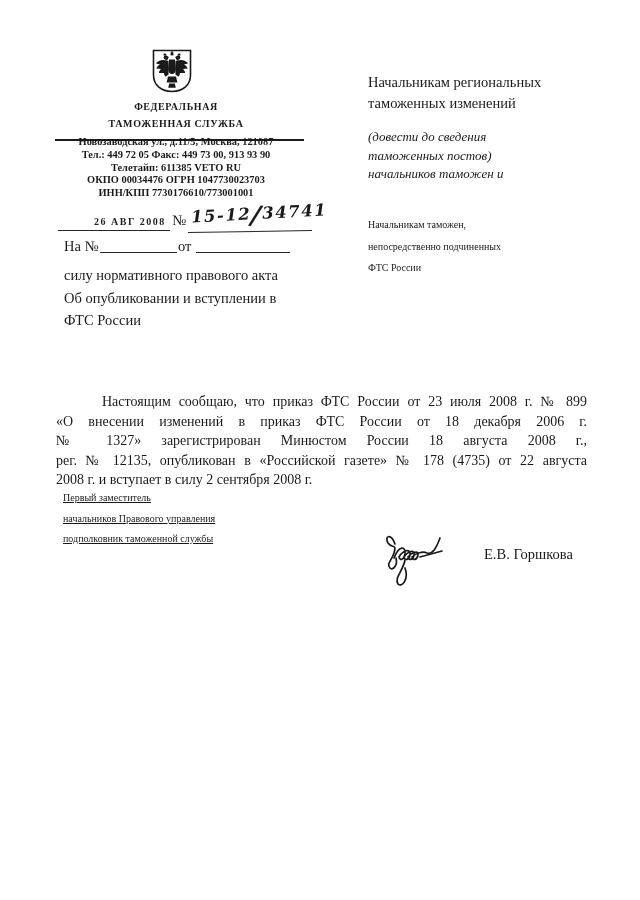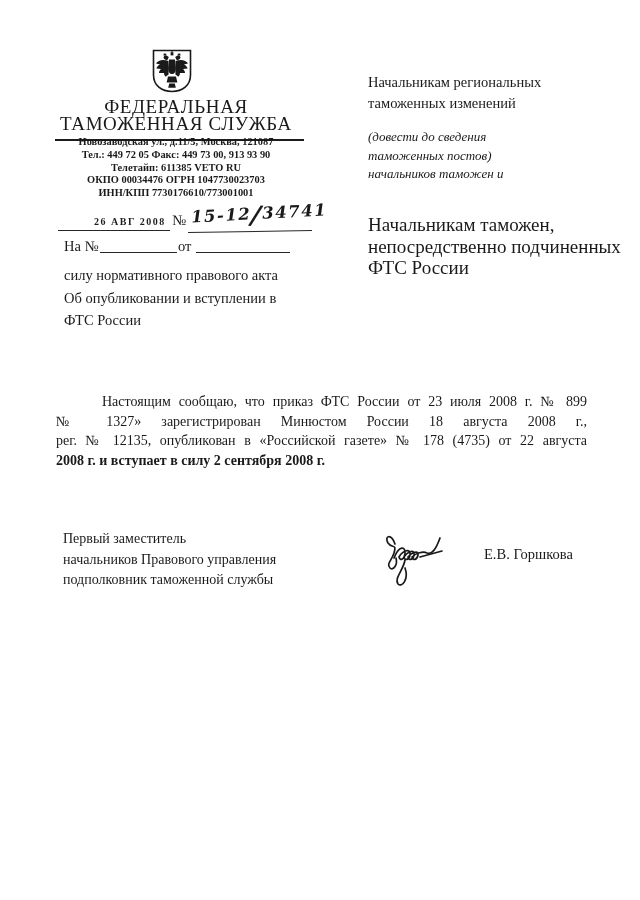--- a/index.html
+++ b/index.html
@@ -13,22 +13,22 @@
     overflow:hidden;
   }
   .abs { position:absolute; }
 
   
   .emblem { left:150px; top:47px; width:44px; height:48px; }
 
   
   .org-name {
     left:40px; top:98px; width:272px;
-    text-align:center; font-weight:normal;
-    font-size:19px; line-height:17px; letter-spacing:0.6px;
+    text-align:center; font-weight:bold;
+    font-size:10px; line-height:17px; letter-spacing:0.6px;
   }
   .divider {
     left:55px; top:139px; width:249px; height:0;
     border-top:2px solid #1c1c1c;
   }
   .address {
     left:40px; top:136px; width:272px;
     text-align:center; font-weight:bold;
     font-size:10.4px; line-height:12.8px;
   }
@@ -60,34 +60,34 @@
   .onno-label { left:64px;  top:238px; font-size:14.5px; }
   .from-label { left:178px; top:238px; font-size:14.5px; }
 
   
   .subject {
     left:64px; top:264px; width:270px;
     font-size:14.5px; line-height:22.5px;
   }
   .recipients1 { left:368px; top:72px;  width:250px; font-size:14.5px; line-height:21px; }
   .recipients-note { left:368px; top:128px; width:250px; font-size:13px; line-height:18.5px;font-style:italic; }
-  .recipients2 { left:368px; top:214px; width:260px; font-size:19px; line-height:21.5px; }
+  .recipients2 { left:368px; top:214px; width:260px; font-size:10px; line-height:21.5px; }
 
   
   .body-text { left:56px; top:394px; width:531px; font-size:14px; }
   .body-line {
     height:19.6px; overflow:hidden;
     text-align:justify; text-align-last:justify;
     white-space:normal;
   }
   .body-line.first { padding-left:46px; }
-  .body-line.last  { text-align-last:left;font-weight:bold; }
+  .body-line.last  { text-align-last:left; }
 
   
-  .sign-roles { left:63px; top:529px; width:280px; font-size:14px; line-height:20.5px; }
+  .sign-roles { left:63px; top:488px; width:280px; font-size:10px; line-height:20.5px;text-decoration:underline; }
   .sign-scribble { left:382px; top:527px; width:86px; height:64px; }
   .sign-name { left:484px; top:546px; font-size:14.5px; }
 </style>
 </head>
 <body>
 
 <div class="page">
 
   <div class="abs emblem">
     <svg width="44" height="48" viewBox="0 0 44 48" xmlns="http://www.w3.org/2000/svg">
@@ -152,20 +152,21 @@
     <div>начальников таможен и</div>
   </div>
   <div class="abs recipients2">
     <div>Начальникам таможен,</div>
     <div>непосредственно подчиненных</div>
     <div>ФТС России</div>
   </div>
 
   <div class="abs body-text">
     <div class="body-line first">Настоящим сообщаю, что приказ ФТС России от 23 июля 2008 г. № 899</div>
+    <div class="body-line">«О внесении изменений в приказ ФТС России от 18 декабря 2006 г.</div>
     <div class="body-line">№ 1327» зарегистрирован Минюстом России 18 августа 2008 г.,</div>
     <div class="body-line">рег. № 12135, опубликован в «Российской газете» № 178 (4735) от 22 августа</div>
     <div class="body-line last">2008 г. и вступает в силу 2 сентября 2008 г.</div>
   </div>
 
   <div class="abs sign-roles">
     <div>Первый заместитель</div>
     <div>начальников Правового управления</div>
     <div>подполковник таможенной службы</div>
   </div>

